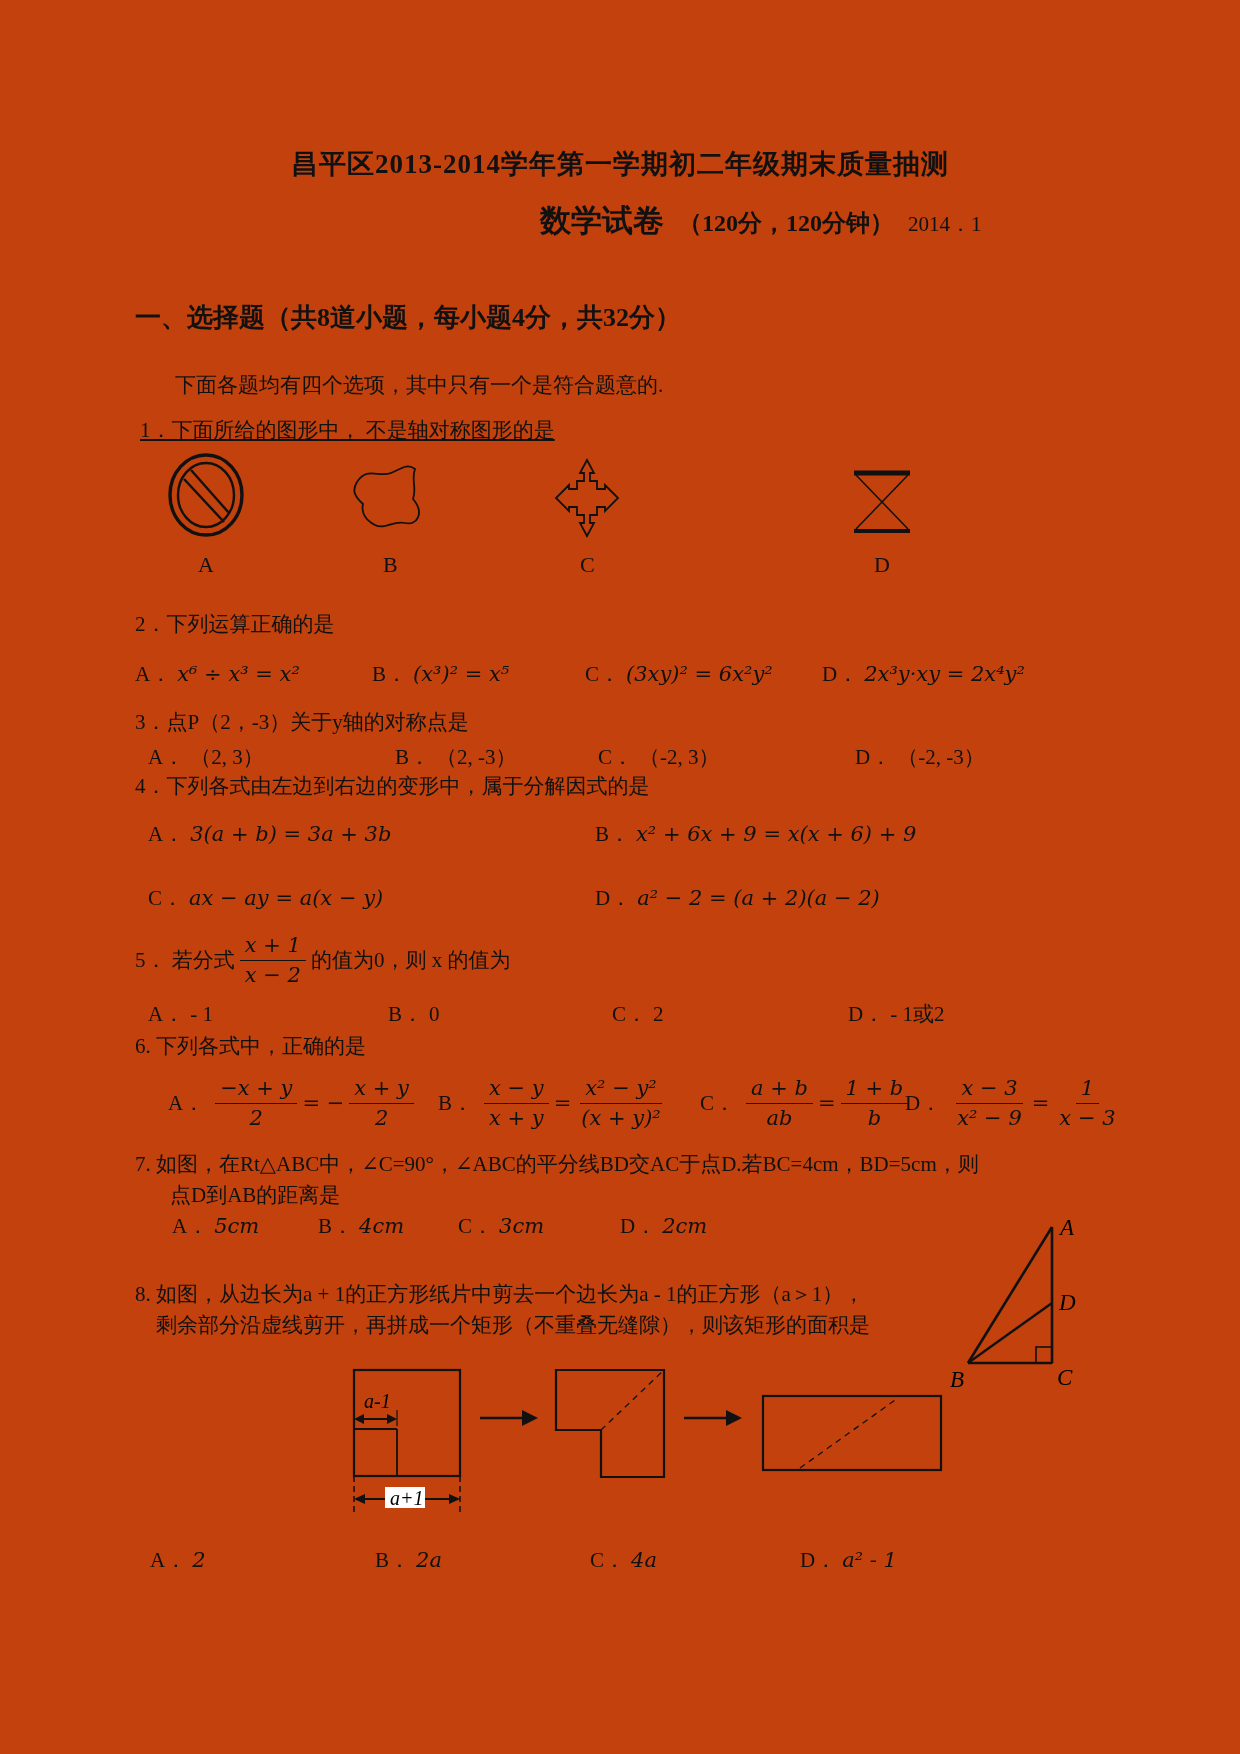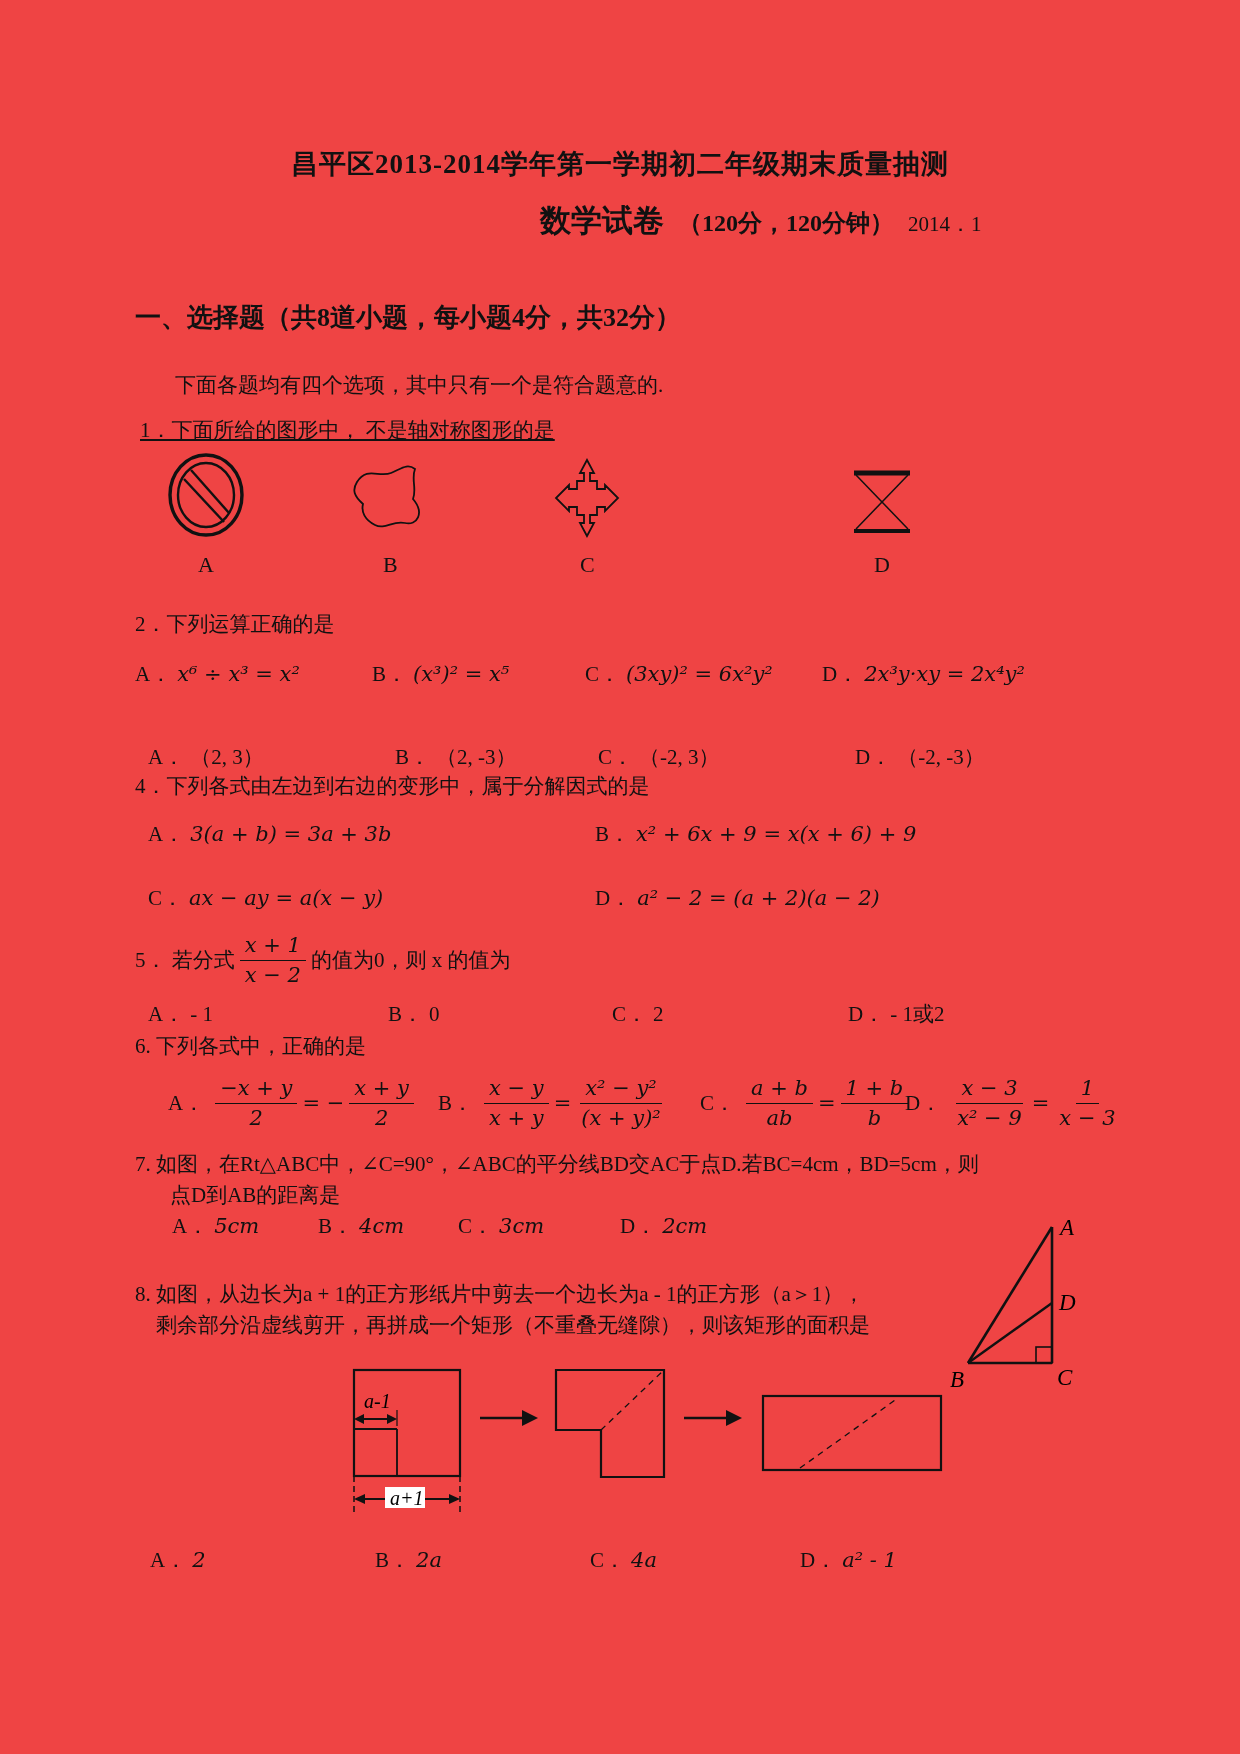--- a/index.html
+++ b/index.html
@@ -1,18 +1,18 @@
 <!DOCTYPE html>
 <html><head>
 <meta charset="utf-8">
 <style>
   * { margin:0; padding:0; box-sizing:border-box; }
   html,body { background:#888; }
   #page {
-    position:relative; width:1240px; height:1754px; background:#ef4444;
+    position:relative; width:1240px; height:1754px; background:#c2410c;
     margin:0 auto; overflow:hidden;
     font-family:"Liberation Serif","DejaVu Serif",serif; color:#111;
   }
   .abs { position:absolute; white-space:nowrap; }
   .title { left:0; right:0; top:146px; text-align:center; font-size:27px; font-weight:bold; letter-spacing:1px; }
   .subtitle { left:540px; top:200px; display:flex; align-items:baseline; gap:14px; }
   .subtitle .main { font-size:31px; font-weight:bold; }
   .subtitle .paren { font-size:24px; font-weight:bold; }
   .subtitle .date { font-size:21px; }
   .section-head { left:135px; top:300px; font-size:26px; font-weight:bold; }
@@ -73,20 +73,21 @@
   <span class="abs figlabel" style="left:874px;top:552px;">D</span>
 
   <div class="abs body-text" style="left:135px;top:610px;">2．下列运算正确的是</div>
   <div>
     <span class="opt" style="left:135px;top:660px;"><span class="optlabel">A．</span><span class="math">x⁶ ÷ x³ = x²</span></span>
     <span class="opt" style="left:372px;top:660px;"><span class="optlabel">B．</span><span class="math">(x³)² = x⁵</span></span>
     <span class="opt" style="left:585px;top:660px;"><span class="optlabel">C．</span><span class="math">(3xy)² = 6x²y²</span></span>
     <span class="opt" style="left:822px;top:660px;"><span class="optlabel">D．</span><span class="math">2x³y·xy = 2x⁴y²</span></span>
   </div>
 
+  <div class="abs body-text" style="left:135px;top:708px;">3．点P（2，-3）关于y轴的对称点是</div>
   <div>
     <span class="opt" style="left:148px;top:743px;"><span class="optlabel">A．</span><span>（2, 3）</span></span>
     <span class="opt" style="left:395px;top:743px;"><span class="optlabel">B．</span><span>（2, -3）</span></span>
     <span class="opt" style="left:598px;top:743px;"><span class="optlabel">C．</span><span>（-2, 3）</span></span>
     <span class="opt" style="left:855px;top:743px;"><span class="optlabel">D．</span><span>（-2, -3）</span></span>
   </div>
 
   <div class="abs body-text" style="left:135px;top:772px;">4．下列各式由左边到右边的变形中，属于分解因式的是</div>
   <div>
     <span class="opt" style="left:148px;top:820px;"><span class="optlabel">A．</span><span class="math">3(a + b) = 3a + 3b</span></span>

